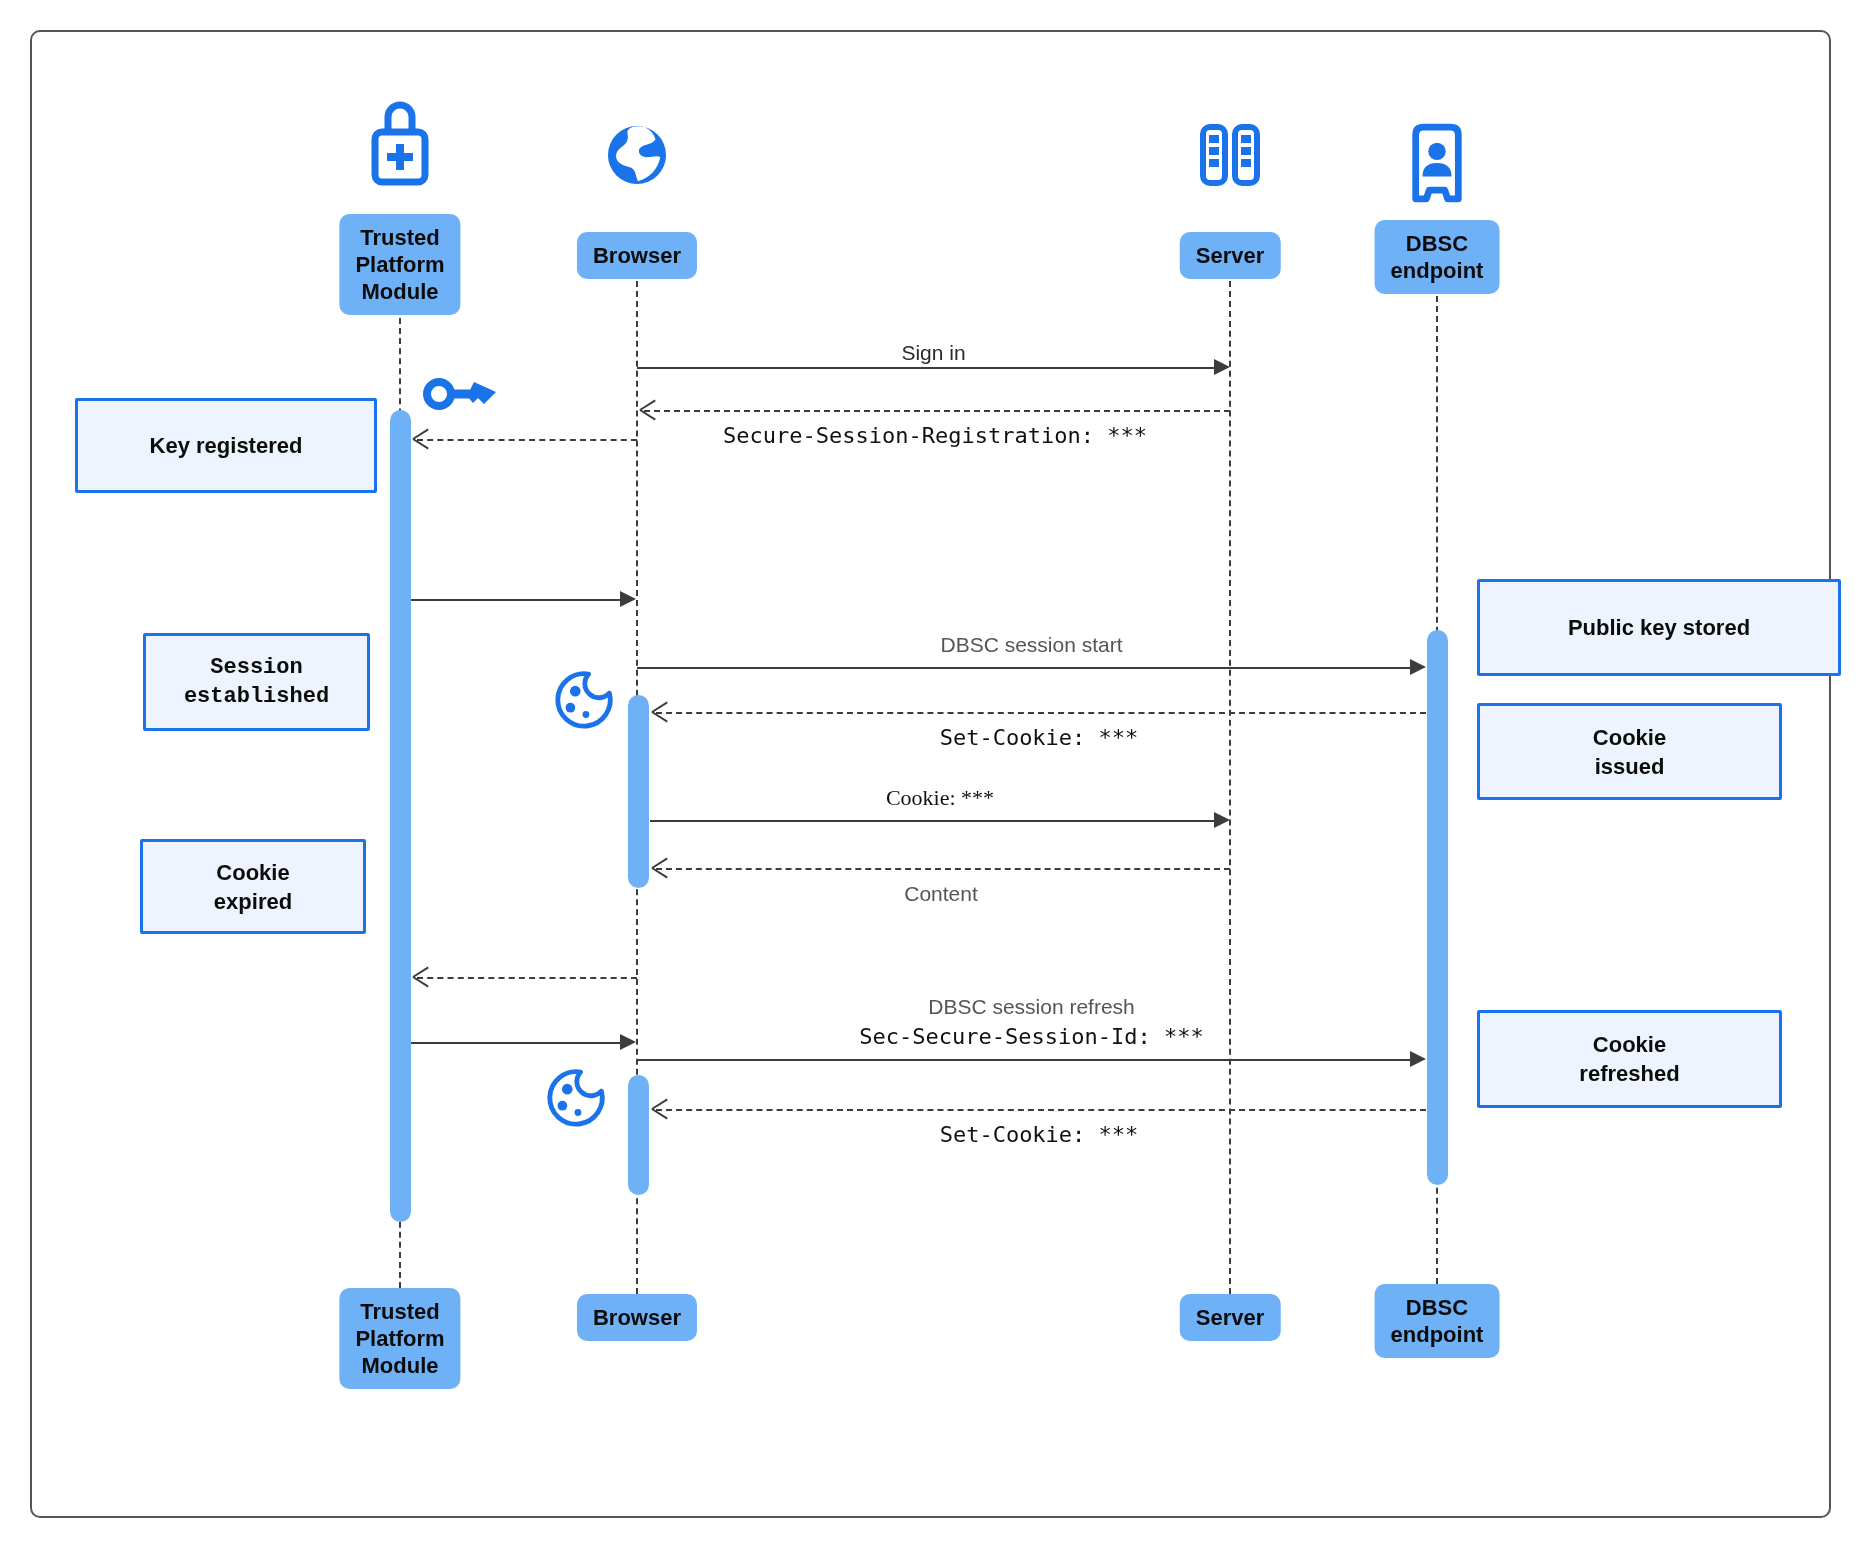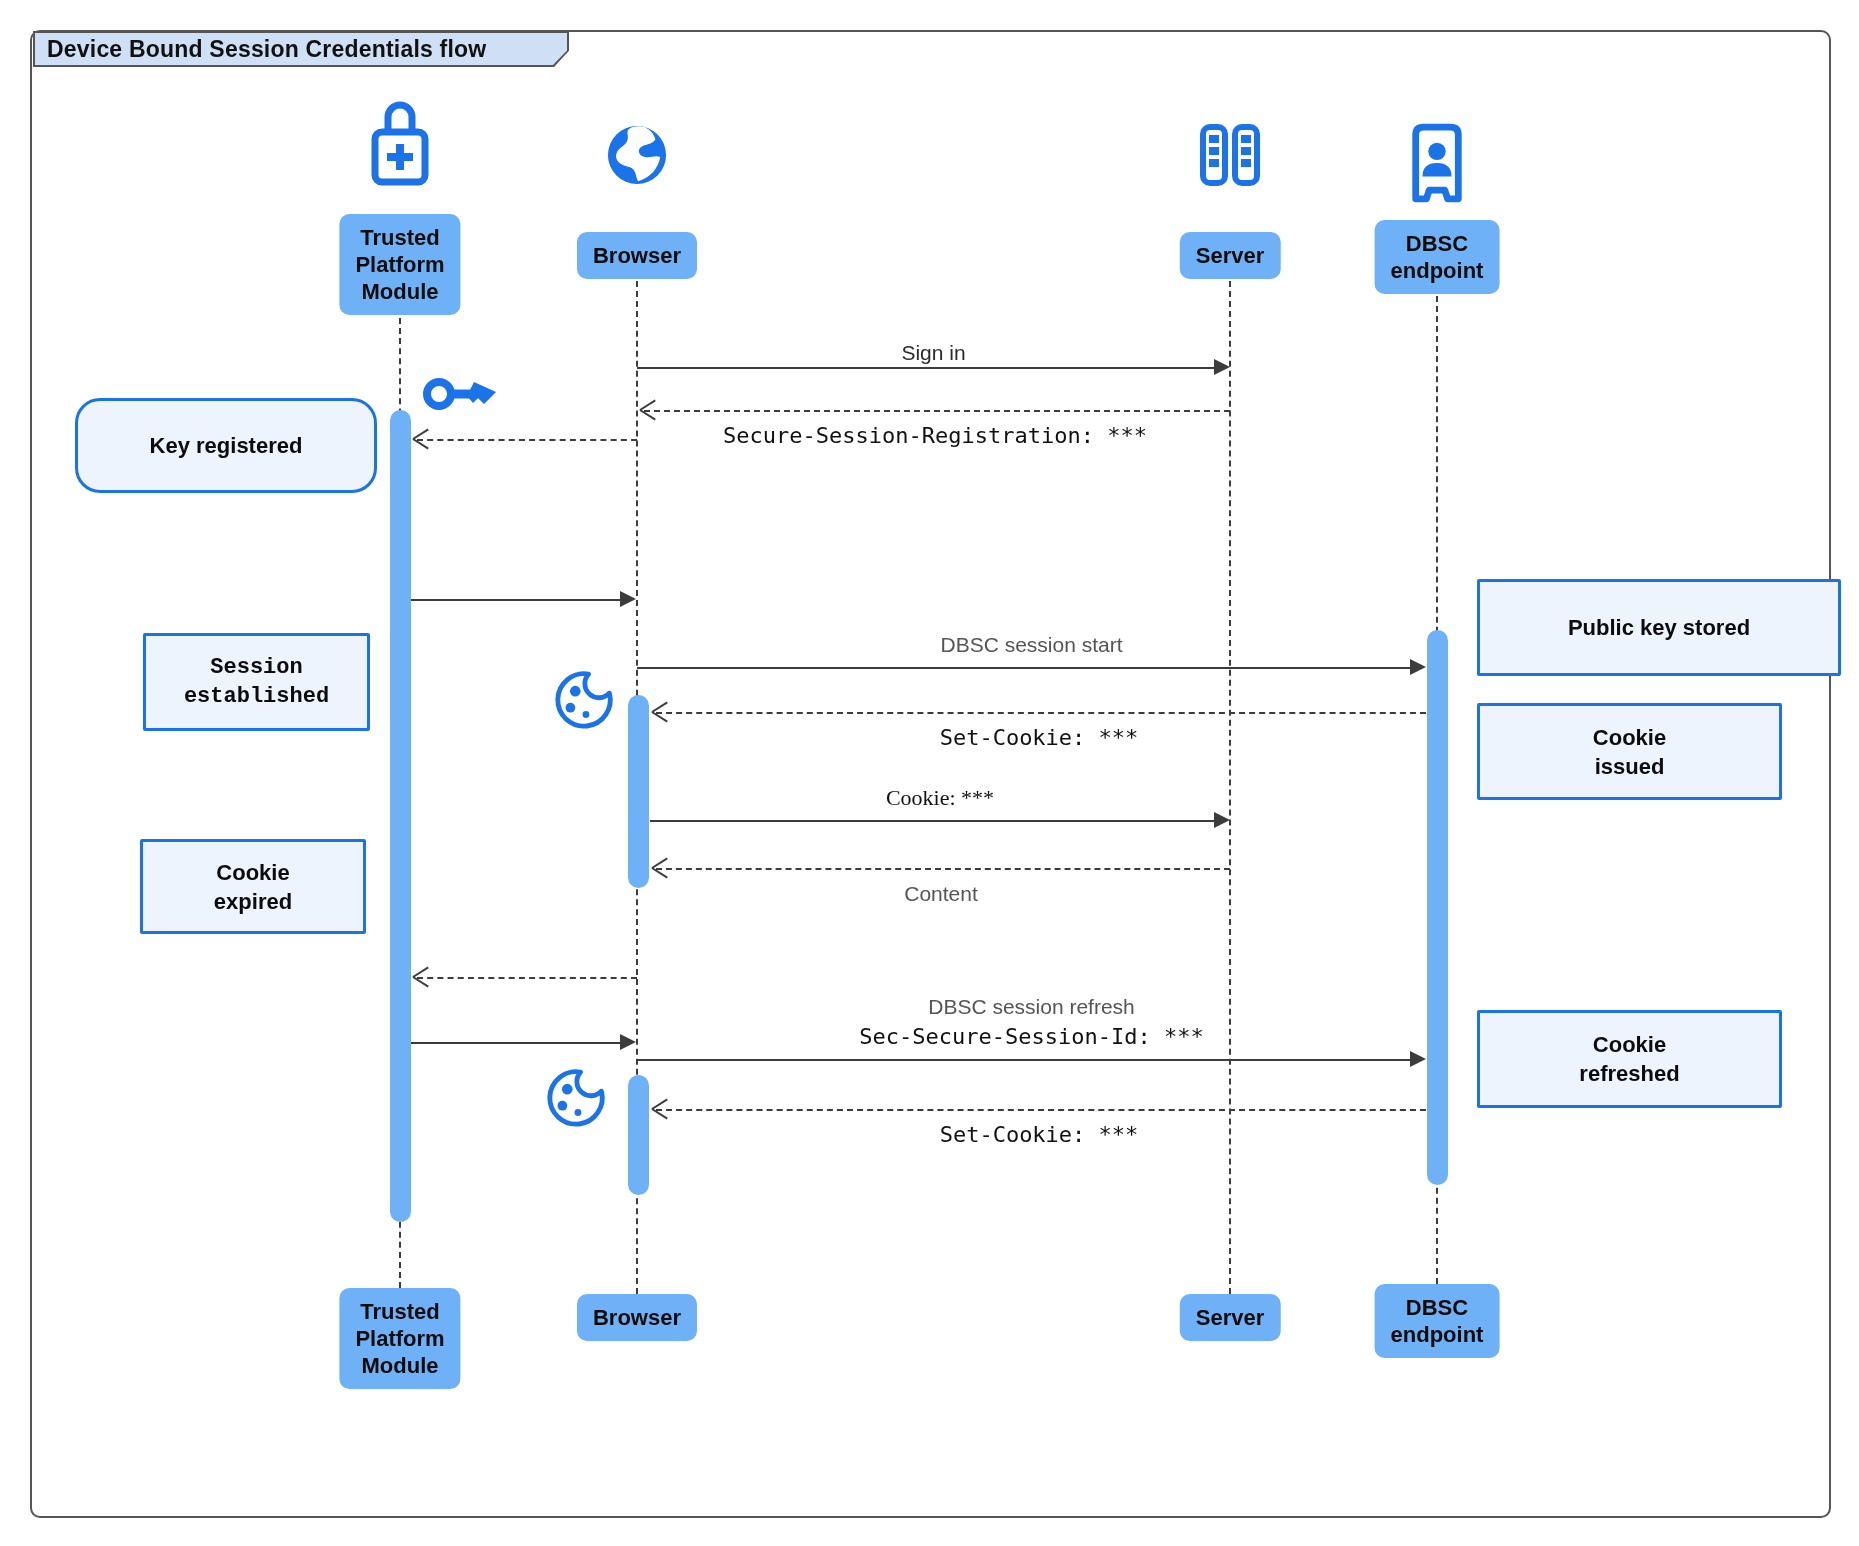--- a/index.html
+++ b/index.html
@@ -38,25 +38,20 @@
   .msg-label.sans-gray{color:#555;}
   .msg-label.mono{font-family:"DejaVu Sans Mono", monospace;color:#111;font-size:22px;}
   svg .stk{stroke:var(--icon-blue,#1a73e8);fill:none;}
   svg .fil{fill:var(--icon-blue,#1a73e8);}
 </style>
 </head>
 <body>
 
 <div id="canvas">
   <div id="frame"></div>
-  <div class="tab-outer">
-    <div class="tab-inner">
-      <span>Device Bound Session Credentials flow</span>
-    </div>
-  </div>
   <div id="layer-lifelines">
       <div class="lifeline" style="left: 399px; top: 318px; height: 970px;"></div>
       <div class="lifeline" style="left: 636px; top: 281px; height: 1013px;"></div>
       <div class="lifeline" style="left: 1229px; top: 281px; height: 1013px;"></div>
       <div class="lifeline" style="left: 1436px; top: 296px; height: 988px;"></div>
     </div>
   <div id="layer-activations">
       <div class="activation" style="left: 389.5px; top: 410px; height: 812px;"></div>
       <div class="activation" style="left: 627.5px; top: 695px; height: 193px;"></div>
       <div class="activation" style="left: 627.5px; top: 1075px; height: 120px;"></div>
@@ -137,21 +132,21 @@
       <div class="msg-line solid" style="left: 637px; top: 1059px; width: 777px;"></div>
       <div class="arrow-tri" style="left: 1410px; top: 1051px;"></div>
       <div class="msg-label sans-gray" style="left: 1031.5px; top: 992px;">DBSC session refresh</div>
       <div class="msg-label mono" style="left: 1031.5px; top: 1022px;">Sec-Secure-Session-Id: ***</div>
       <div class="msg-line dashed" style="left: 656px; top: 1109px; width: 770px;"></div>
       <div class="chev" style="left: 652px; top: 1108px; transform: rotate(32deg);"></div>
       <div class="chev" style="left: 652px; top: 1108px; transform: rotate(-32deg);"></div>
       <div class="msg-label mono" style="left: 1039px; top: 1120px;">Set-Cookie: ***</div>
     </div>
   <div id="layer-notes">
-      <div class="note" style="left: 75px; top: 398px; width: 302px; height: 95px; border-radius: 25px;">Key registered</div>
+      <div class="note" style="left: 75px; top: 398px; width: 302px; height: 95px;">Key registered</div>
       <div class="note" style="left: 143px; top: 633px; width: 227px; height: 98px; font-family: Liberation Mono, monospace;">Session
 established</div>
       <div class="note" style="left: 140px; top: 839px; width: 226px; height: 95px;">Cookie
 expired</div>
       <div class="note" style="left: 1477px; top: 579px; width: 364px; height: 97px;">Public key stored</div>
       <div class="note" style="left: 1477px; top: 703px; width: 305px; height: 97px;">Cookie
 issued</div>
       <div class="note" style="left: 1477px; top: 1010px; width: 305px; height: 98px;">Cookie
 refreshed</div>
     </div>

